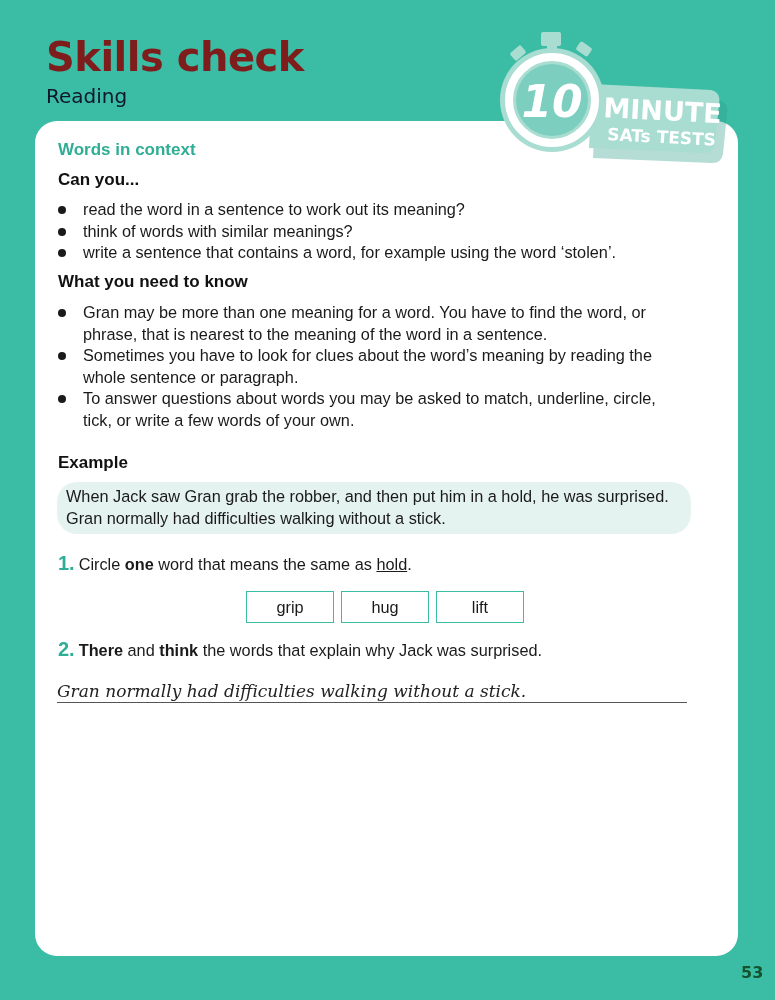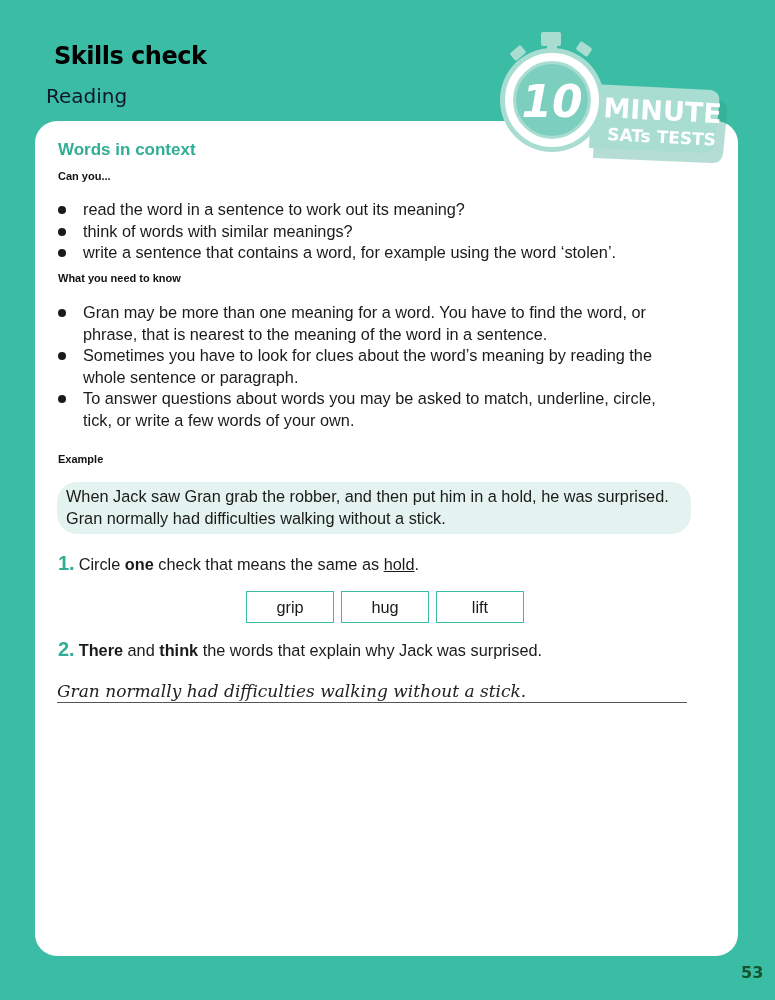--- a/index.html
+++ b/index.html
@@ -1,38 +1,38 @@
 <!DOCTYPE html>
 <html><head>
 <meta charset="utf-8">
 <style>
   html, body { margin:0; padding:0; }
   body {
     width:775px; height:1000px; background:#3bbda5; position:relative; overflow:hidden;
     font-family:"Liberation Sans", sans-serif; color:#1a1a1a;
   }
   .page-title {
-    position:absolute; left:46px; top:34px; margin:8px;
-    font-family:"DejaVu Sans", sans-serif; font-weight:bold; font-size:24px; color:#000000; letter-spacing:-0.5px;
+    position:absolute; left:46px; top:34px; margin:0;
+    font-family:"DejaVu Sans", sans-serif; font-weight:bold; font-size:40px; color:#7f1d1d; letter-spacing:-0.5px;
   }
   .page-subtitle {
     position:absolute; left:46px; top:84px; font-size:20px; color:#0f172a;
     font-family:"DejaVu Sans", sans-serif; font-weight:normal;
   }
   .card {
     position:absolute; left:35px; top:121px; width:703px; height:835px;
     background:#ffffff; border-radius:22px;
   }
   .badge {
     position:absolute; left:497px; top:26px; width:235px; height:140px;
   }
   .section-title {
     position:absolute; left:58px; top:140px; font-size:17px; font-weight:bold; color:#2fae95;
   }
-  .subhead { font-size:11px; font-weight:bold; color:#111; position:absolute; left:58px; }
+  .subhead { font-size:17px; font-weight:bold; color:#111; position:absolute; left:58px; }
   ul.bullets { list-style:none; margin:0; padding:0; position:absolute; left:58px; width:640px; }
   ul.bullets li {
     position:relative; padding-left:25px; font-size:16.3px; line-height:21.5px; color:#1a1a1a;
   }
   ul.bullets li::before {
     content:""; position:absolute; left:0; top:7px; width:8px; height:8px; border-radius:50%; background:#1a1a1a;
   }
   .example-box {
     position:absolute; left:57px; top:482px; width:634px; height:52px;
     background:#e4f3ef; border-radius:20px; padding:3px 9px; box-sizing:border-box;
@@ -92,21 +92,21 @@
 <ul class="bullets" style="top:302px; width:615px;">
   <li>Gran may be more than one meaning for a word. You have to find the word, or phrase, that is nearest to the meaning of the word in a sentence.</li>
   <li>Sometimes you have to look for clues about the word’s meaning by reading the whole sentence or paragraph.</li>
   <li>To answer questions about words you may be asked to match, underline, circle, tick, or write a few words of your own.</li>
 </ul>
 
 <div class="subhead" style="top:453px;">Example</div>
 <div class="example-box">When Jack saw Gran grab the robber, and then put him in a hold, he was surprised. Gran normally had difficulties walking without a stick.</div>
 
 <div class="question" style="top:552px;">
-  <span class="qnum">1.</span><span>Circle </span><b>one</b><span> check that means the same as </span><span class="u">hold</span><span>.</span>
+  <span class="qnum">1.</span><span>Circle </span><b>one</b><span> word that means the same as </span><span class="u">hold</span><span>.</span>
 </div>
 
 <div class="options">
   <div class="option">grip</div>
   <div class="option">hug</div>
   <div class="option">lift</div>
 </div>
 
 <div class="question" style="top:638px;">
   <span class="qnum">2.</span><b>There</b><span> and </span><b>think</b><span> the words that explain why Jack was surprised.</span>

